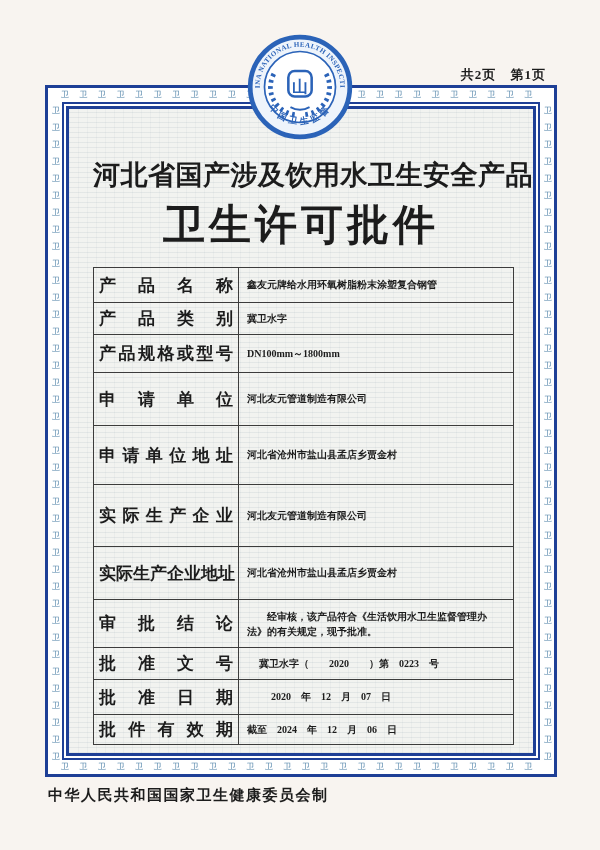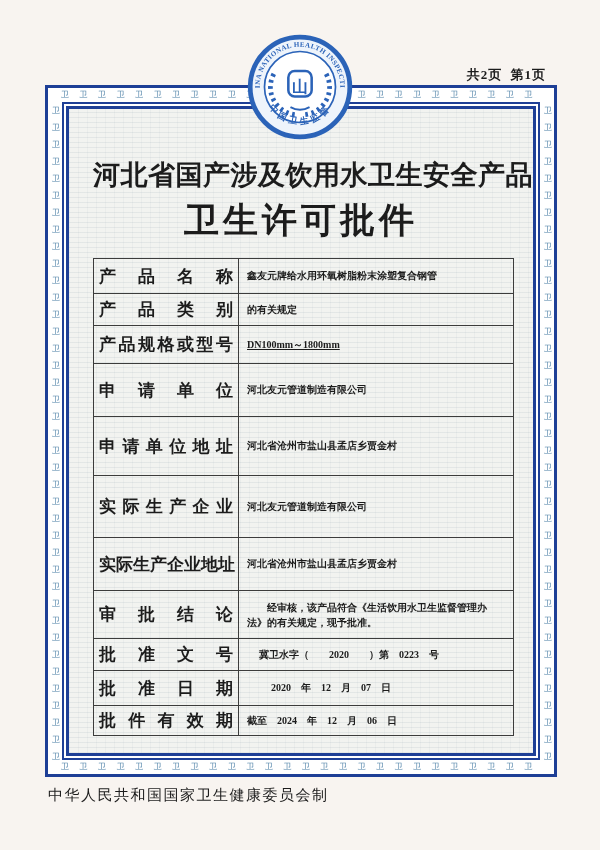--- a/index.html
+++ b/index.html
@@ -11,21 +11,21 @@
     position:relative;
     overflow:hidden;
   }
   .page { position:relative; width:600px; height:850px; }
 
   
   .page-info {
     position:absolute; top:66px; right:54px;
     font-size:13px; font-weight:bold; letter-spacing:1px;
   }
-  .page-info span + span { margin-left:4px; }
+  .page-info span + span { margin-left:10px; }
 
   
   .cert {
     position:absolute; left:45px; top:85px; width:512px; height:692px;
     border:3px solid #1e3f96; background:#ffffff;
   }
   
   .band {
     position:absolute; overflow:hidden; color:#4b7fa6;
     font-family:"DejaVu Sans",sans-serif;
@@ -49,21 +49,21 @@
       repeating-linear-gradient(90deg, rgba(104,128,148,0.06) 0 1px, transparent 1px 9px),
       #f2f3f0;
   }
 
   .title1 {
     margin-top:48px; text-align:right;
     font-size:27px; font-weight:bold; letter-spacing:0.5px;
   }
   .title2 {
     margin-top:4px; text-align:center;
-    font-size:35px; font-weight:bold; letter-spacing:4px;
+    font-size:42px; font-weight:bold; letter-spacing:4px;
   }
 
   
   table.cert-table {
     border-collapse:collapse; table-layout:fixed;
     width:421px; margin:14px 0 0 24px;
     background:transparent;
   }
   table.cert-table td {
     border:1px solid #3c3c3c; vertical-align:middle; overflow:hidden;
@@ -78,29 +78,29 @@
     font-family:"Liberation Serif","DejaVu Serif",serif;
   }
   tr.r1  { height:35px; } tr.r2  { height:32px; } tr.r3  { height:38px; }
   tr.r4  { height:53px; } tr.r5  { height:59px; } tr.r6  { height:62px; }
   tr.r7  { height:53px; } tr.r8  { height:48px; } tr.r9  { height:32px; }
   tr.r10 { height:35px; } tr.r11 { height:30px; }
   tr.r8  td.value { font-size:10px; text-indent:2em; padding-right:10px; line-height:1.5; }
   tr.r9  td.value { padding-left:20px;margin-left:20px; }
   tr.r10 td.value { padding-left:32px; }
   tr.r11 td.value { padding-left:8px; }
-  tr.r3  td.value { font-family:"Liberation Serif","DejaVu Serif",serif;text-decoration:underline; }
+  tr.r3  td.value { font-family:"Liberation Serif","DejaVu Serif",serif; }
 
   
   .emblem { position:absolute; left:247px; top:34px; width:106px; height:106px; z-index:5; }
 
   
   .footer {
     position:absolute; left:48px; top:786px;
-    font-size:15px; font-weight:normal; letter-spacing:1.5px;
+    font-size:15px; font-weight:bold; letter-spacing:1.5px;
   }
 </style>
 </head>
 <body>
 
 <div class="page">
 
   <div class="page-info">
     <span>共2页</span>
     <span>第1页</span>
@@ -132,21 +132,21 @@
             </tr>
             <tr class="r2">
               <td class="label">
                   <div class="char-justify">
                     <span>产</span>
                     <span>品</span>
                     <span>类</span>
                     <span>别</span>
                   </div>
                 </td>
-              <td class="value">的有关规定</td>
+              <td class="value">冀卫水字</td>
             </tr>
             <tr class="r3">
               <td class="label">
                   <div class="char-justify">
                     <span>产</span>
                     <span>品</span>
                     <span>规</span>
                     <span>格</span>
                     <span>或</span>
                     <span>型</span>

